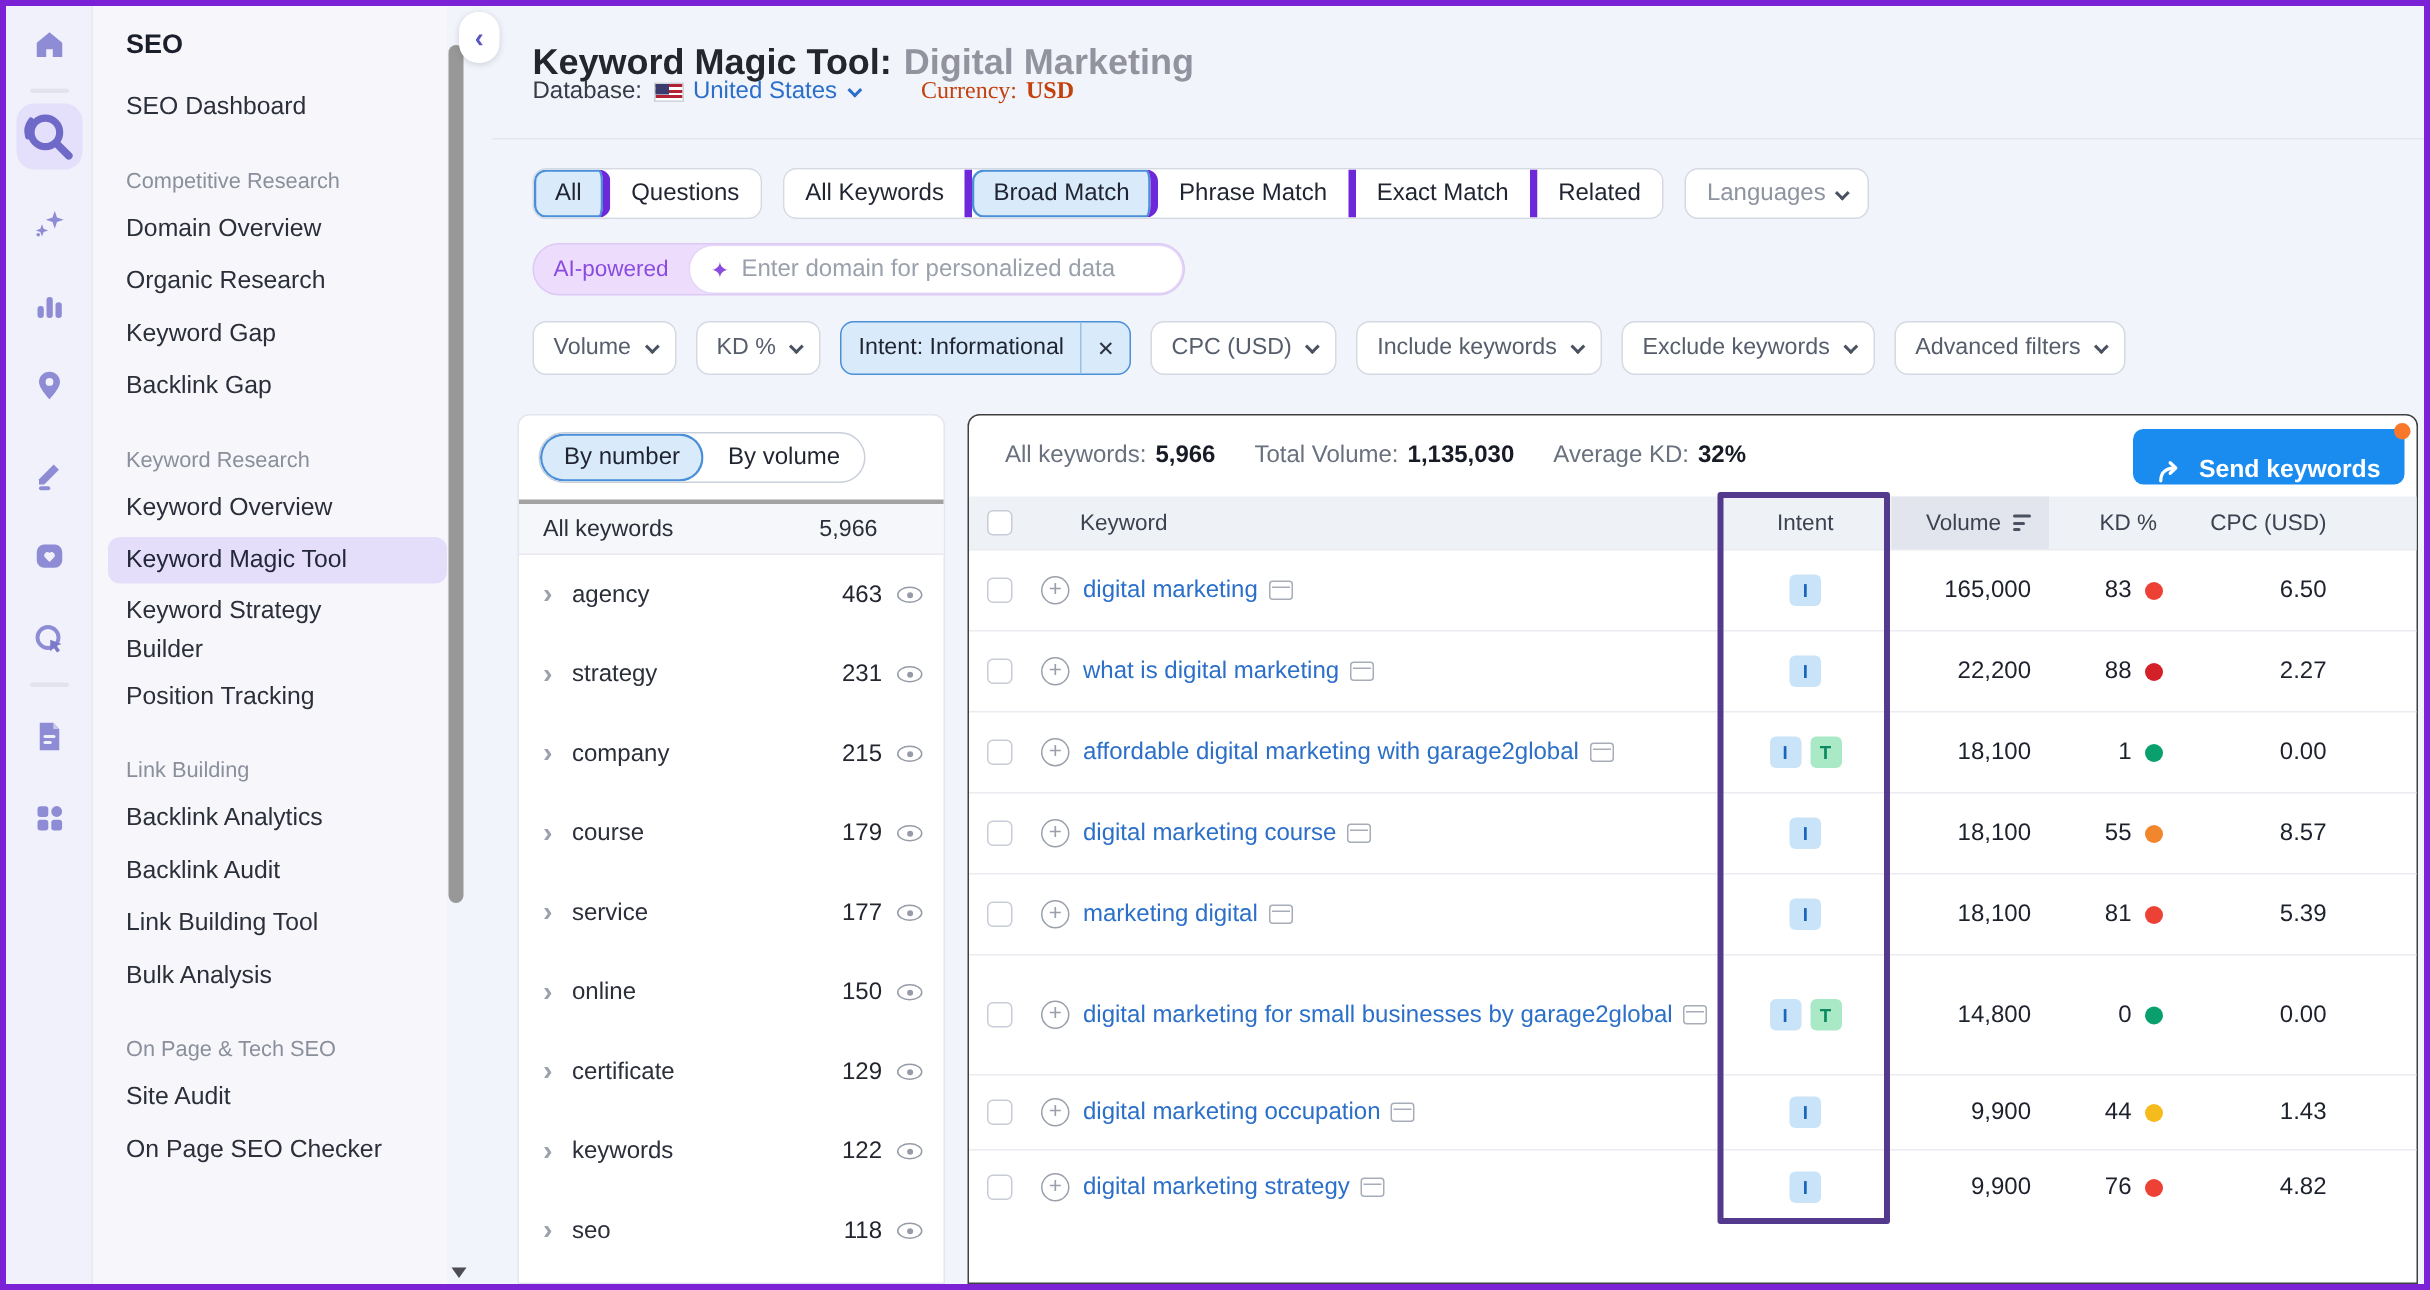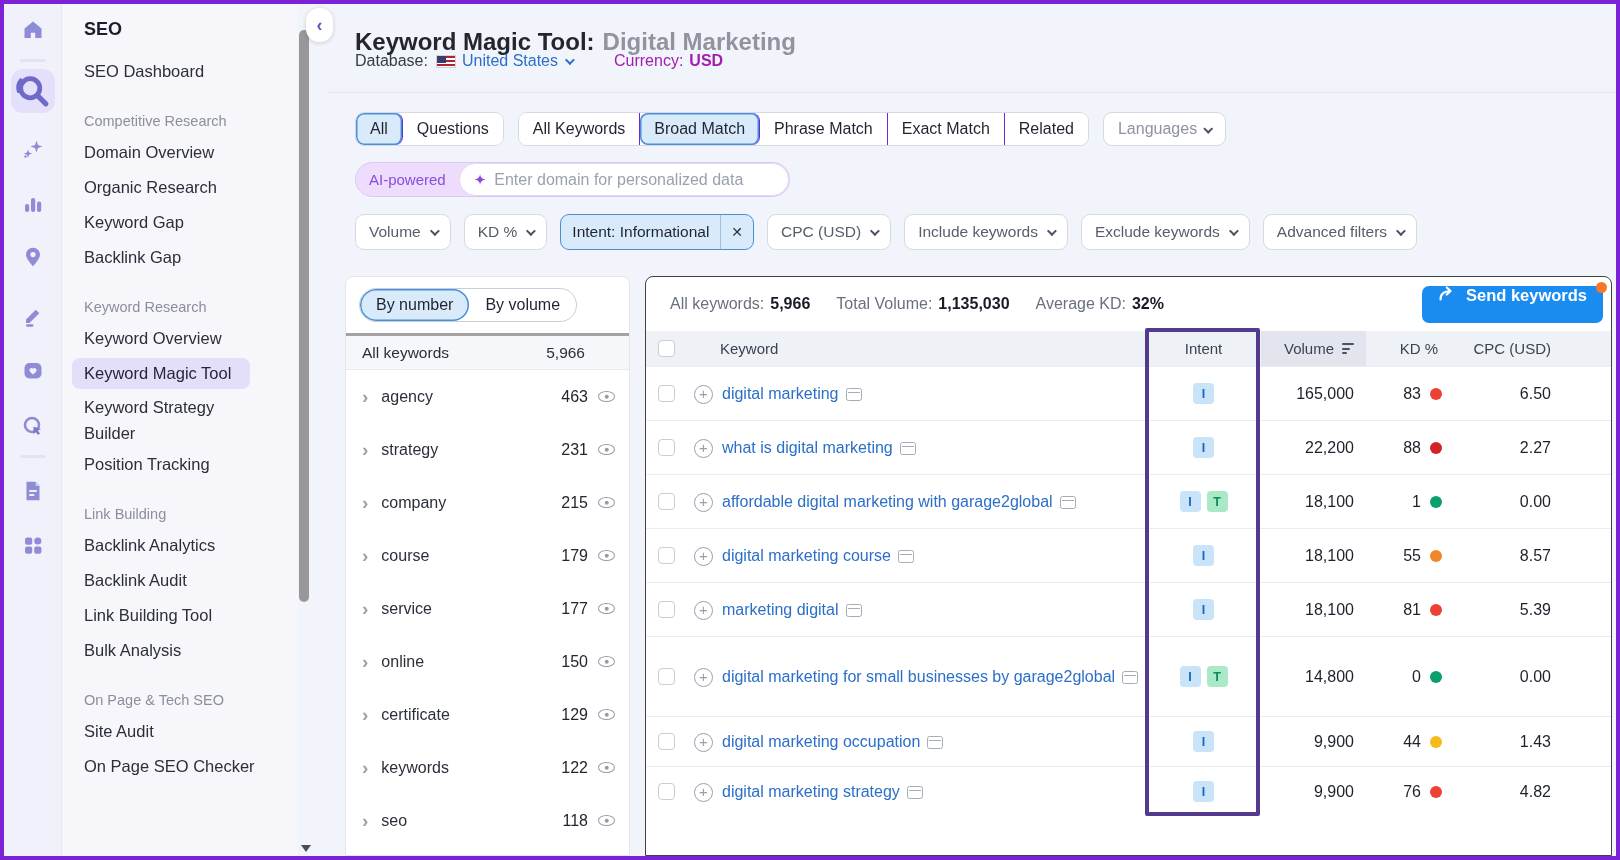--- a/index.html
+++ b/index.html
@@ -13,43 +13,43 @@
   .rail-ic svg { width:24px; height:24px; }
   .rail-active { position:absolute; left:7px; width:44px; height:44px; background:#e4e0fb; border-radius:12px; display:flex; align-items:center; justify-content:center; }
   .rail-div { position:absolute; left:16px; width:26px; height:3px; background:#e2e3ef; border-radius:2px; }
 
   
   .sidebar { position:absolute; left:62px; top:4px; width:236px; height:852px; background:#f7f7fb; padding:12px 10px 0 22px; z-index:5; }
   .sb-head { font-size:18px; font-weight:bold; color:#1b1e2b; height:26px; display:flex; align-items:center; }
   .sb-item { font-size:16.5px; color:#2b2f3a; height:35px; display:flex; align-items:center; cursor:pointer; border-radius:8px; }
   .sb-item.first { margin-top:12px; }
   .sb-sec { font-size:14.5px; color:#8a8f9c; margin:22px 0 4px 0; height:20px; display:flex; align-items:center; }
-  .sb-item.active { background:#e4defb; color:#23273a; margin-left:-12px; padding-left:12px; width:178px; height:31px; margin-top:2px; margin-bottom:2px;text-align:center; }
+  .sb-item.active { background:#e4defb; color:#23273a; margin-left:-12px; padding-left:12px; width:226px; height:31px; margin-top:2px; margin-bottom:2px;text-align:center; }
   .sb-item.twoline { height:56px; line-height:26px; max-width:178px; display:block; padding-top:3px; }
   .scrollbar { position:absolute; left:299px; top:30px; width:10px; height:572px; background:#989898; border-radius:5px; z-index:6; }
   .scroll-arrow { position:absolute; left:301px; top:845px; width:0; height:0; border-left:5px solid transparent; border-right:5px solid transparent; border-top:7px solid #4c4c52; z-index:6; }
   .collapse-btn { position:absolute; left:306px; top:8px; width:27px; height:34px; background:#fff; border-radius:13px; box-shadow:0 1px 4px rgba(40,40,80,.18); display:flex; align-items:center; justify-content:center; color:#5b55c4; font-size:18px; font-weight:bold; z-index:7; cursor:pointer; }
 
   
   .main { position:absolute; left:310px; top:4px; right:4px; bottom:4px; }
   .title-row { position:absolute; left:45px; top:24px; font-size:24px; font-weight:bold; }
   .title-main { color:#23262f; } .title-query { color:#92939f; margin-left:8px; }
   .db-row { position:absolute; left:45px; top:48px; font-size:16px; color:#363b47; display:flex; align-items:center; }
   .flag { display:inline-block; width:20px; height:13px; margin:0 6px 0 8px; position:relative; background:repeating-linear-gradient(#b22234 0 1.9px,#fff 1.9px 3.8px); border:0.5px solid #cfd3da; }
   .flag::before { content:""; position:absolute; left:0; top:0; width:9px; height:7px; background:#3c3b6e; }
   .db-link { color:#2b6fc9; cursor:pointer; }
   .chev { display:inline-block; width:7px; height:7px; border-right:2px solid currentColor; border-bottom:2px solid currentColor; transform:rotate(45deg) translateY(-2px); margin-left:7px; }
   .db-chev { color:#2b6fc9; }
-  .currency { margin-left:42px; color:#a21caf; }
+  .currency { margin-left:42px; color:#c2410c;font-family:Liberation Serif, serif; }
   .head-divider { position:absolute; left:18px; right:0; top:88px; border-bottom:1px solid #e4e6ef; }
 
   
   .tabs-row { position:absolute; left:45px; top:108px; display:flex; gap:14px; }
   .tab-group { display:flex; background:#fff; border:1px solid #d5d9e2; border-radius:9px; overflow:hidden; }
-  .tab { font-size:16px; color:#1f2430; padding:7px 14px; border-right:1px solid #6d28d9; cursor:pointer; background:#fff; }
+  .tab { font-size:16px; color:#1f2430; padding:7px 14px; border-right:5px solid #6d28d9; cursor:pointer; background:#fff; }
   .tab:last-child { border-right:none; }
   .tab.on { background:#d9ebfb; box-shadow:inset 0 0 0 1.5px #4a8fd8; border-radius:8px; }
   .lang-btn { display:flex; align-items:center; background:#fff; border:1px solid #d5d9e2; border-radius:9px; padding:7px 14px; font-size:16px; color:#8d939f; cursor:pointer; }
   .lang-btn .chev { color:#4a5160; transform:rotate(45deg) translateY(-1px); }
 
   
   .ai-row { position:absolute; left:45px; top:158px; display:flex; align-items:stretch; height:35px; border:1px solid #dcc8f5; border-radius:18px; background:#eedcfc; overflow:hidden; }
   .ai-badge { display:flex; align-items:center; padding:0 13px; color:#8a4be0; font-size:15px; }
   .ai-input-wrap { display:flex; align-items:center; background:#fff; border-radius:17px; border:1px solid #e4d6f7; padding:0 14px; width:330px; }
   .ai-spark { color:#8a4be0; font-size:15px; margin-right:8px; }
@@ -76,21 +76,21 @@
   .grow .garrow { color:#9ba1ad; font-size:19px; margin-right:13px; font-weight:bold; }
   .grow .gcount { margin-left:auto; color:#23262f; }
   .eye { position:relative; width:17px; height:11px; border:1.6px solid #969ca7; border-radius:50%; margin-left:10px; flex:none; }
   .eye::after { content:""; position:absolute; left:50%; top:50%; width:4.5px; height:4.5px; background:#969ca7; border-radius:50%; transform:translate(-50%,-50%); }
 
   
   .results-card { position:absolute; left:335px; top:272px; right:4px; bottom:0; background:#fff; border:1px solid #404040; border-radius:8px 8px 0 0; }
   .summary-bar { position:relative; height:54px; display:flex; align-items:center; padding-left:24px; font-size:16px; color:#69707e; }
   .stat { display:flex; align-items:center; margin-right:26px; }
   .stat b { color:#171b26; margin-left:6px; }
-  .send-btn { position:absolute; right:8px; top:9px; height:37px; background:#1a8cf0; color:#fff; font-size:16.5px; font-weight:bold; border:none; border-radius:7px; padding:0 16px; display:flex; align-items:flex-start; gap:9px; cursor:pointer; }
+  .send-btn { position:absolute; right:8px; top:9px; height:37px; background:#1a8cf0; color:#fff; font-size:16.5px; font-weight:bold; border:none; border-radius:7px; padding:0 16px; display:flex; align-items:flex-end; gap:9px; cursor:pointer; }
   .send-dot { position:absolute; right:-4px; top:-4px; width:11px; height:11px; background:#f9772a; border-radius:50%; }
 
   .tgrid { display:grid; grid-template-columns:40px 460px 115px 105px 100px 1fr; align-items:center; }
   .thead { height:35px; background:#eef1f6; font-size:15px; color:#3c4250; }
   .th-keyword { padding-left:34px; }
   .th-intent { text-align:center; }
   .th-volume { background:#e2e5ed; height:35px; display:flex; align-items:center; justify-content:flex-end; padding-right:12px; gap:8px; }
   .sort-ic { display:flex; flex-direction:column; gap:2.5px; }
   .sort-ic i { display:block; height:2px; background:#4a5160; border-radius:1px; }
   .sort-ic i:nth-child(1){width:12px;} .sort-ic i:nth-child(2){width:8px;} .sort-ic i:nth-child(3){width:5px;}

